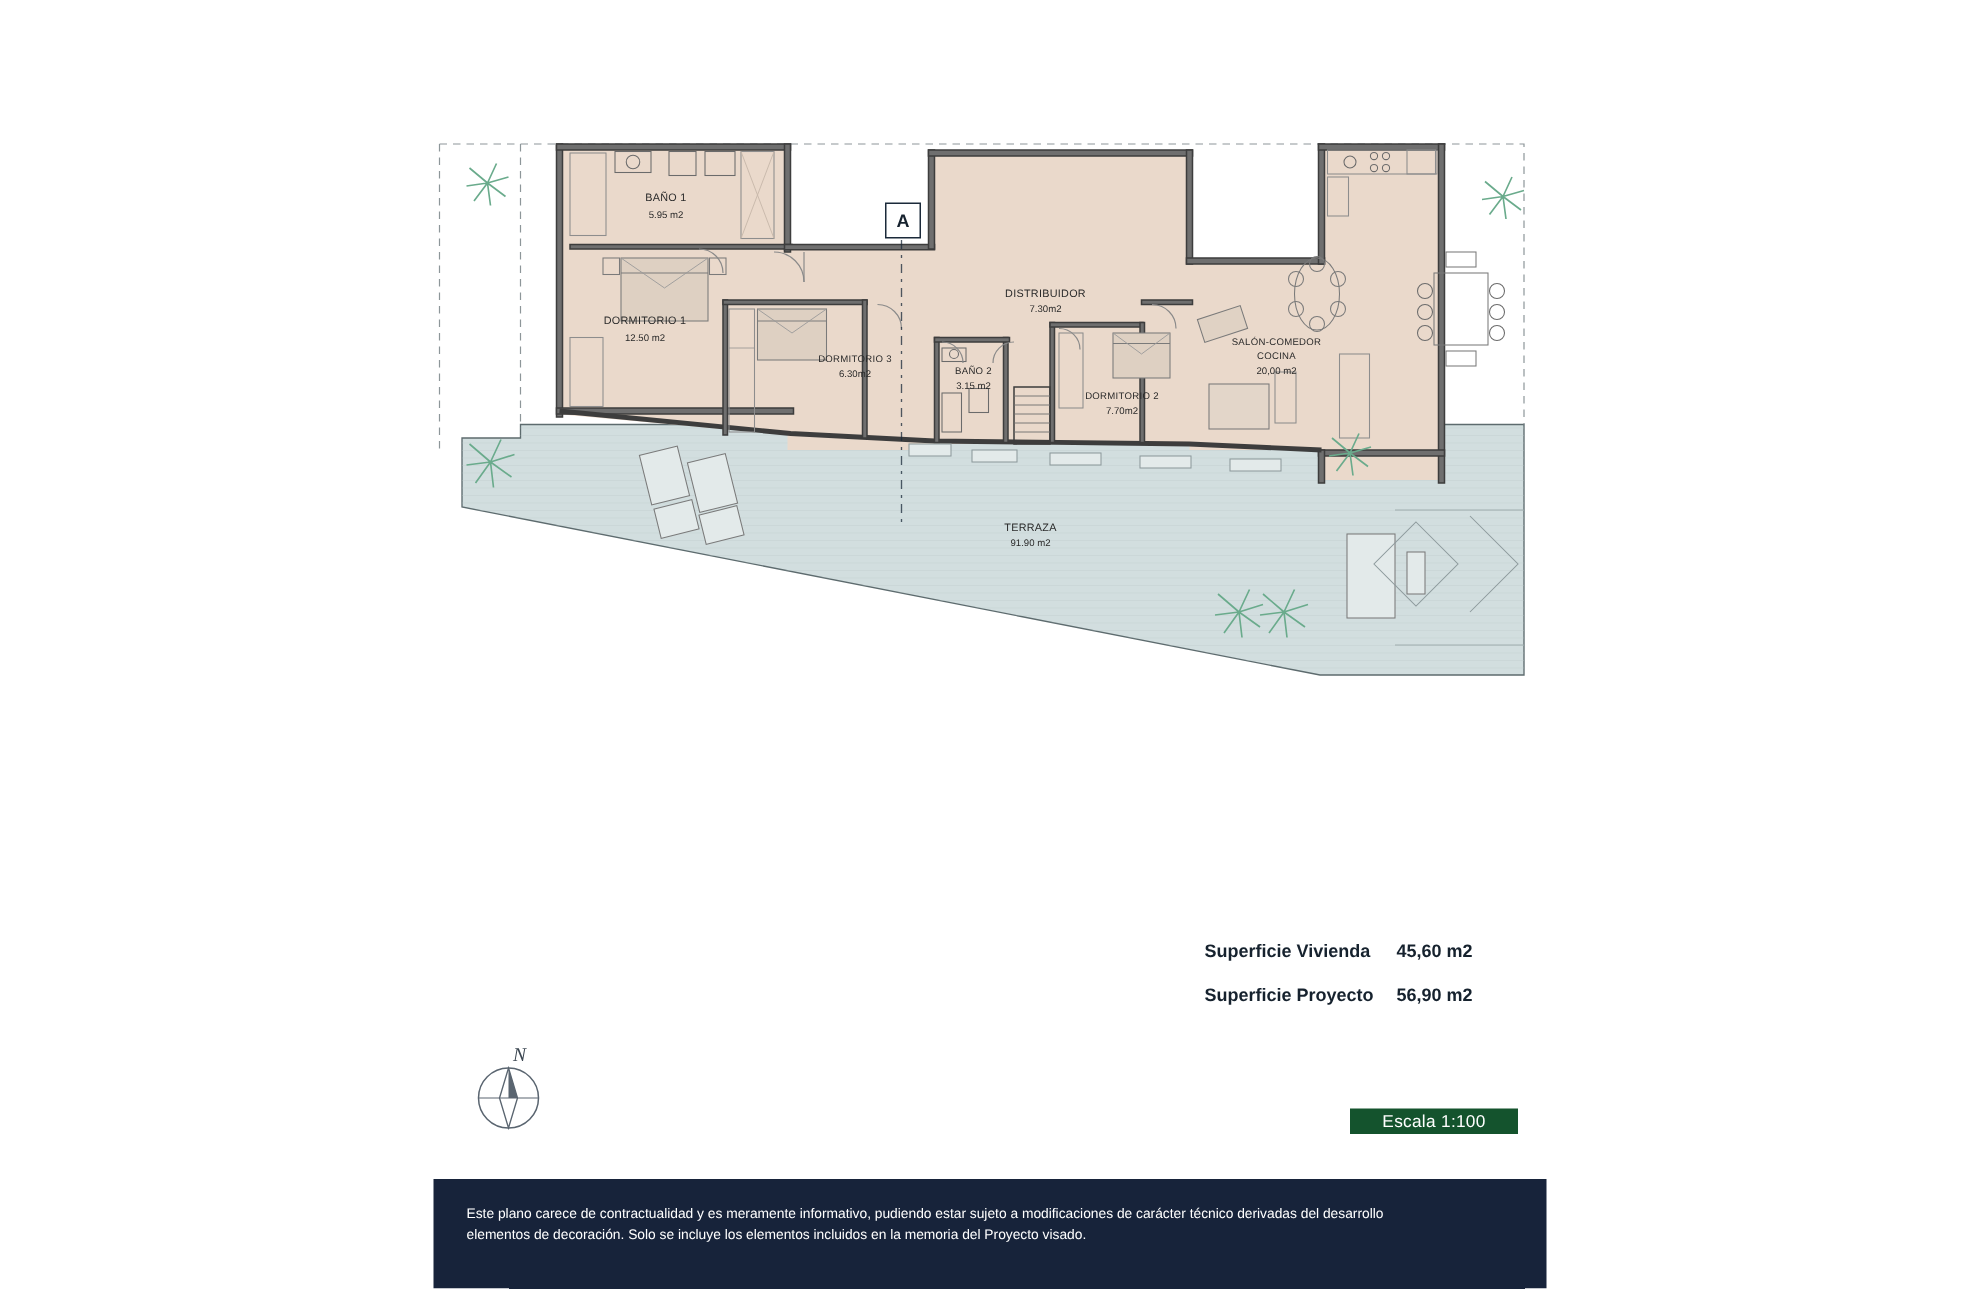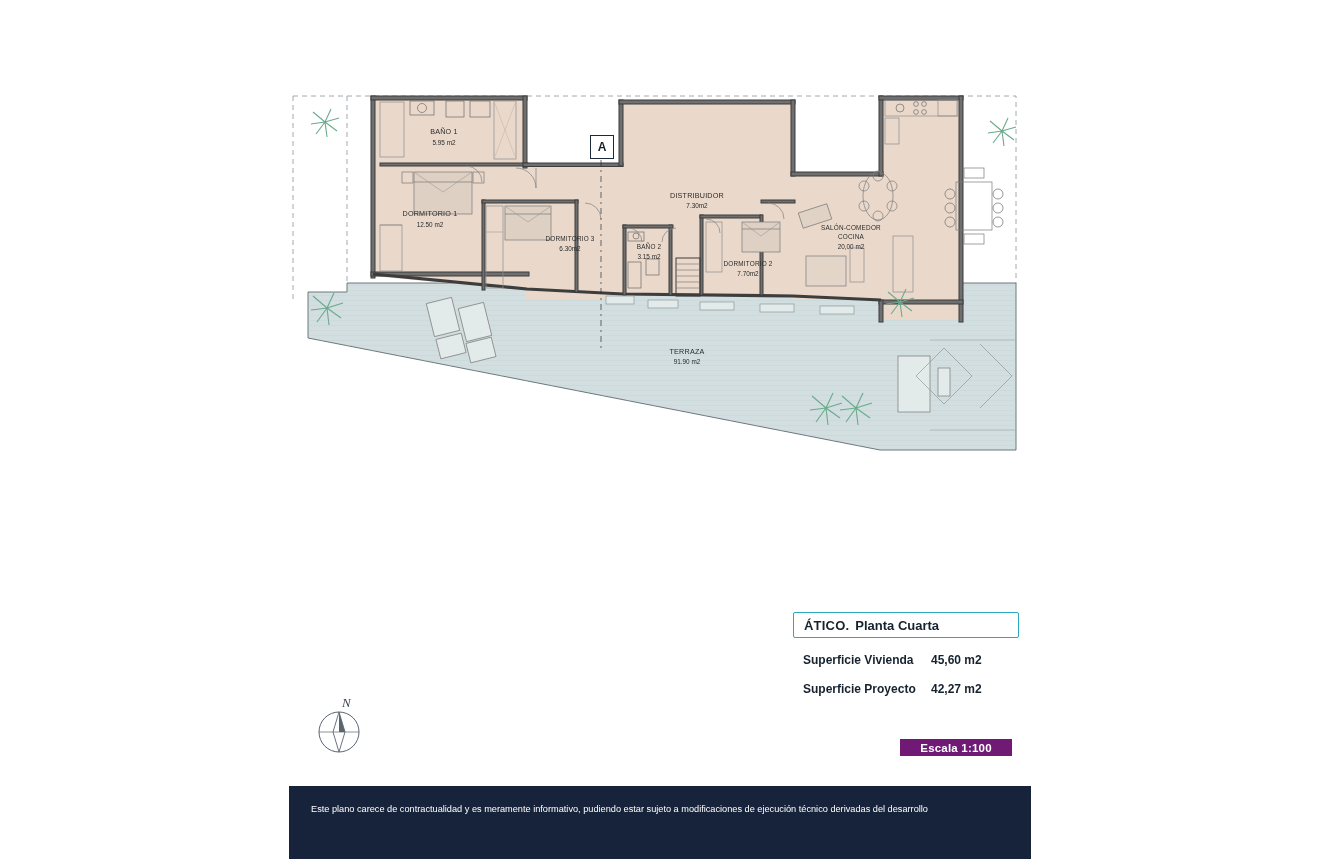--- a/index.html
+++ b/index.html
@@ -89,24 +89,24 @@
     color: #16222e;
     width: 86px;
     text-align: left;
   }
   #scale-badge {
     position: absolute;
     left: 900px;
     top: 739px;
     width: 112px;
     height: 17px;
-    background: #701a75;
+    background: #14532d;
     color: #ffffff;
     font-size: 11.5px;
-    font-weight: bold;
+    font-weight: normal;
     display: flex;
     align-items: center;
     justify-content: center;
     letter-spacing: 0.2px;
   }
   
   #compass {
     position: absolute;
     left: 306px;
     top: 692px;
@@ -374,43 +374,40 @@
 
       <text class="room-label" x="687" y="354">TERRAZA</text>
       <text class="room-area" x="687" y="364">91.90 m2</text>
     </g>
   </svg>
 
   <div id="marker-a">A</div>
 </div>
 
 <div id="legend">
-  <div id="legend-title-box">
-    <span class="t1">ÁTICO.</span>
-    <span class="t2">Planta Cuarta</span>
-  </div>
 
   <div class="legend-row">
     <span class="lbl">Superficie Vivienda</span>
     <span class="val">45,60 m2</span>
   </div>
 
   <div class="legend-row">
     <span class="lbl">Superficie Proyecto</span>
-    <span class="val">42,27 m2</span>
+    <span class="val">56,90 m2</span>
   </div>
 </div>
 
 <div id="scale-badge">Escala 1:100</div>
 
 <div id="compass">
   <svg viewBox="0 0 66 66" width="66" height="66">
     <circle cx="33" cy="40" r="20" fill="none" stroke="#5a6570" stroke-width="1"></circle>
     <path d="M33,20 L39,40 L33,60 L27,40 Z" fill="#ffffff" stroke="#5a6570" stroke-width="0.9"></path>
     <path d="M33,20 L39,40 L33,40 Z" fill="#5a6570"></path>
     <path d="M13,40 L53,40" stroke="#5a6570" stroke-width="0.7"></path>
     <text x="36" y="15" font-family="Liberation Serif, serif" font-style="italic" font-size="13" fill="#3b4651">N</text>
   </svg>
 </div>
 
 <div id="disclaimer">
-  <p>Este plano carece de contractualidad y es meramente informativo, pudiendo estar sujeto a modificaciones de ejecución técnico derivadas del desarrollo</p>
+  <p>Este plano carece de contractualidad y es meramente informativo, pudiendo estar sujeto a modificaciones de carácter técnico derivadas del desarrollo</p>
+  <p>elementos de decoración. Solo se incluye los elementos incluidos en la memoria del Proyecto visado.</p>
 </div>
 
 </body></html>

